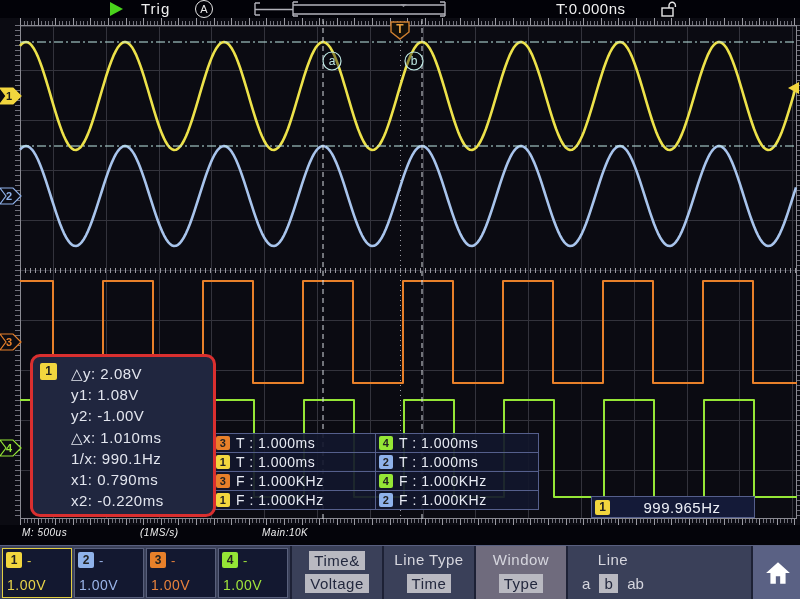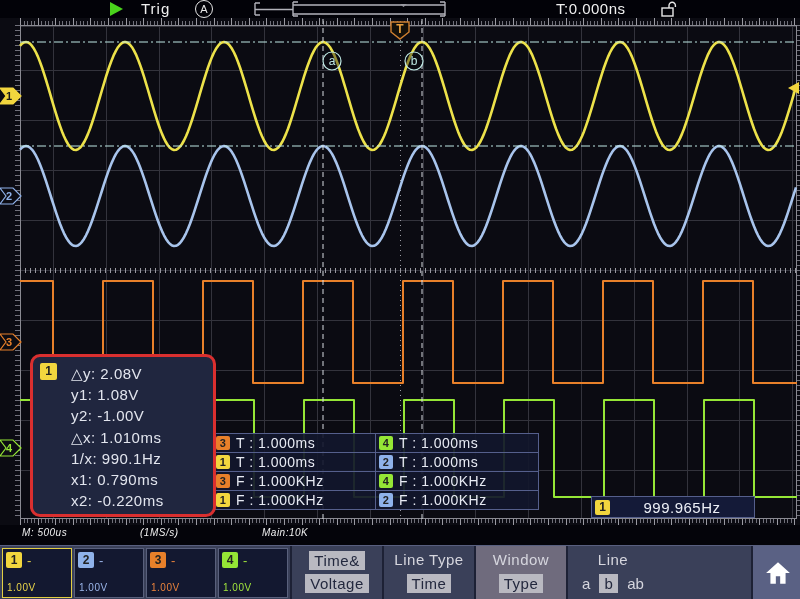--- a/index.html
+++ b/index.html
@@ -72,21 +72,21 @@
   
   .statusrow{position:absolute;left:0;top:525px;width:800px;height:20px;background:#04040a;}
   .statusrow .s{position:absolute;top:2px;font-size:10px;color:#f0f0f0;letter-spacing:0.5px;font-style:italic;}
   .trigread{position:absolute;right:10px;top:2px;display:flex;align-items:center;gap:3px;
     font-size:15px;color:#e9e9a8;letter-spacing:0.5px;}
   
   .menubar{position:absolute;left:0;top:545px;width:800px;height:54px;background:#3a4059;border-top:1px solid #596080;}
   .chbox{position:absolute;top:2px;width:68px;height:48px;background:#131830;border:1px solid #59607c;}
   .chbox.sel{border-color:#e3cf43;}
   .chbox .hd{position:absolute;left:3px;top:3px;display:flex;align-items:center;gap:5px;font-size:13px;}
-  .chbox .cv{position:absolute;left:4px;bottom:4px;font-size:10px;letter-spacing:0.5px;}
+  .chbox .cv{position:absolute;left:4px;bottom:4px;font-size:14px;letter-spacing:0.5px;}
   .c1{color:#e8d44a;} .c2{color:#9ab4e8;} .c3{color:#e8823c;} .c4{color:#a0e43c;}
   .softkey{position:absolute;top:0px;width:92px;height:54px;border-left:2px solid #1d2135;
     display:flex;flex-direction:column;align-items:center;justify-content:space-between;padding:5px 0 7px 0;box-sizing:border-box;}
   .softkey .title{font-size:15px;color:#d6d6de;letter-spacing:0.5px;text-align:right;}
   .chip{display:inline-block;background:#b9b9c1;color:#23283e;font-size:15px;letter-spacing:0.5px;
     padding:0px 5px;line-height:19px;}
   .softkey.window{background:#6f6b7d;}
   .softkey .optrow{display:flex;align-items:center;gap:9px;font-size:15px;color:#d6d6de;}
   .homekey{position:absolute;top:0px;left:751px;width:49px;height:54px;background:#5a6184;
     border-left:2px solid #1d2135;display:flex;align-items:center;justify-content:center;}

